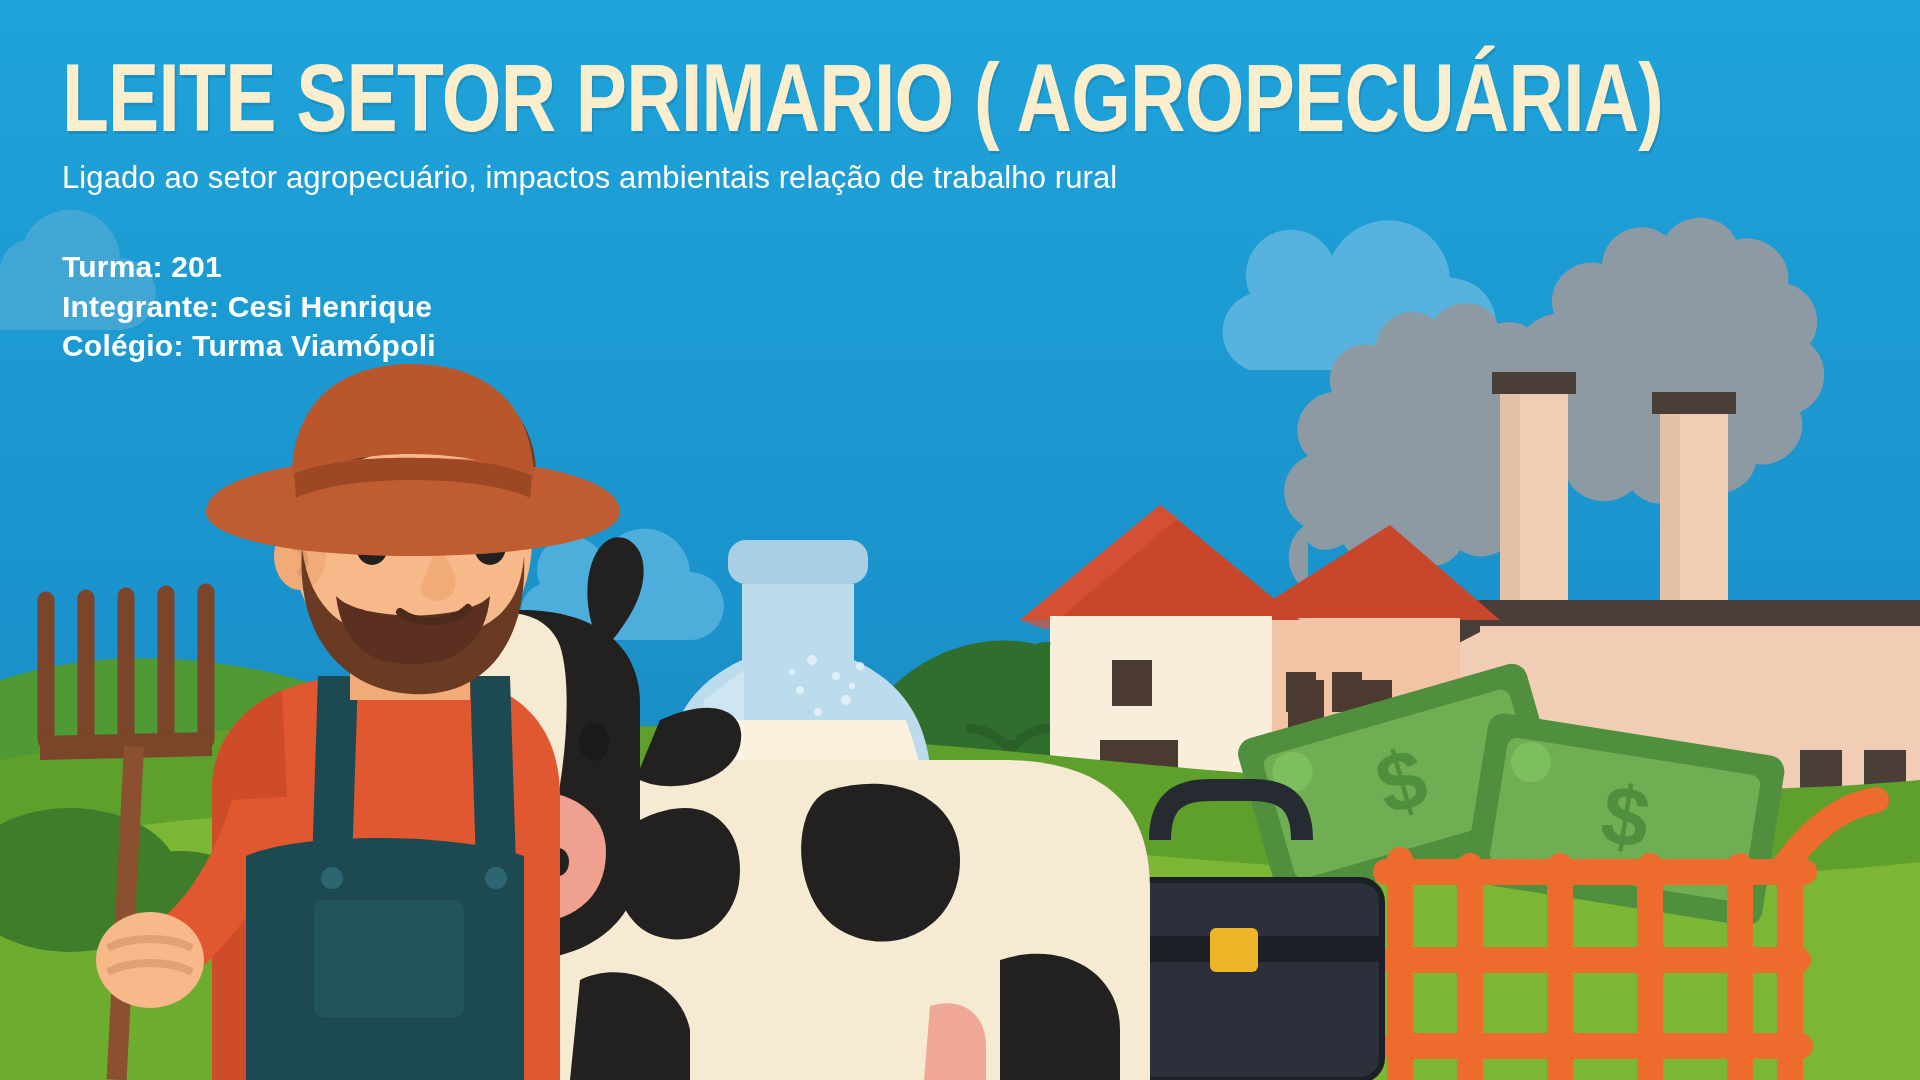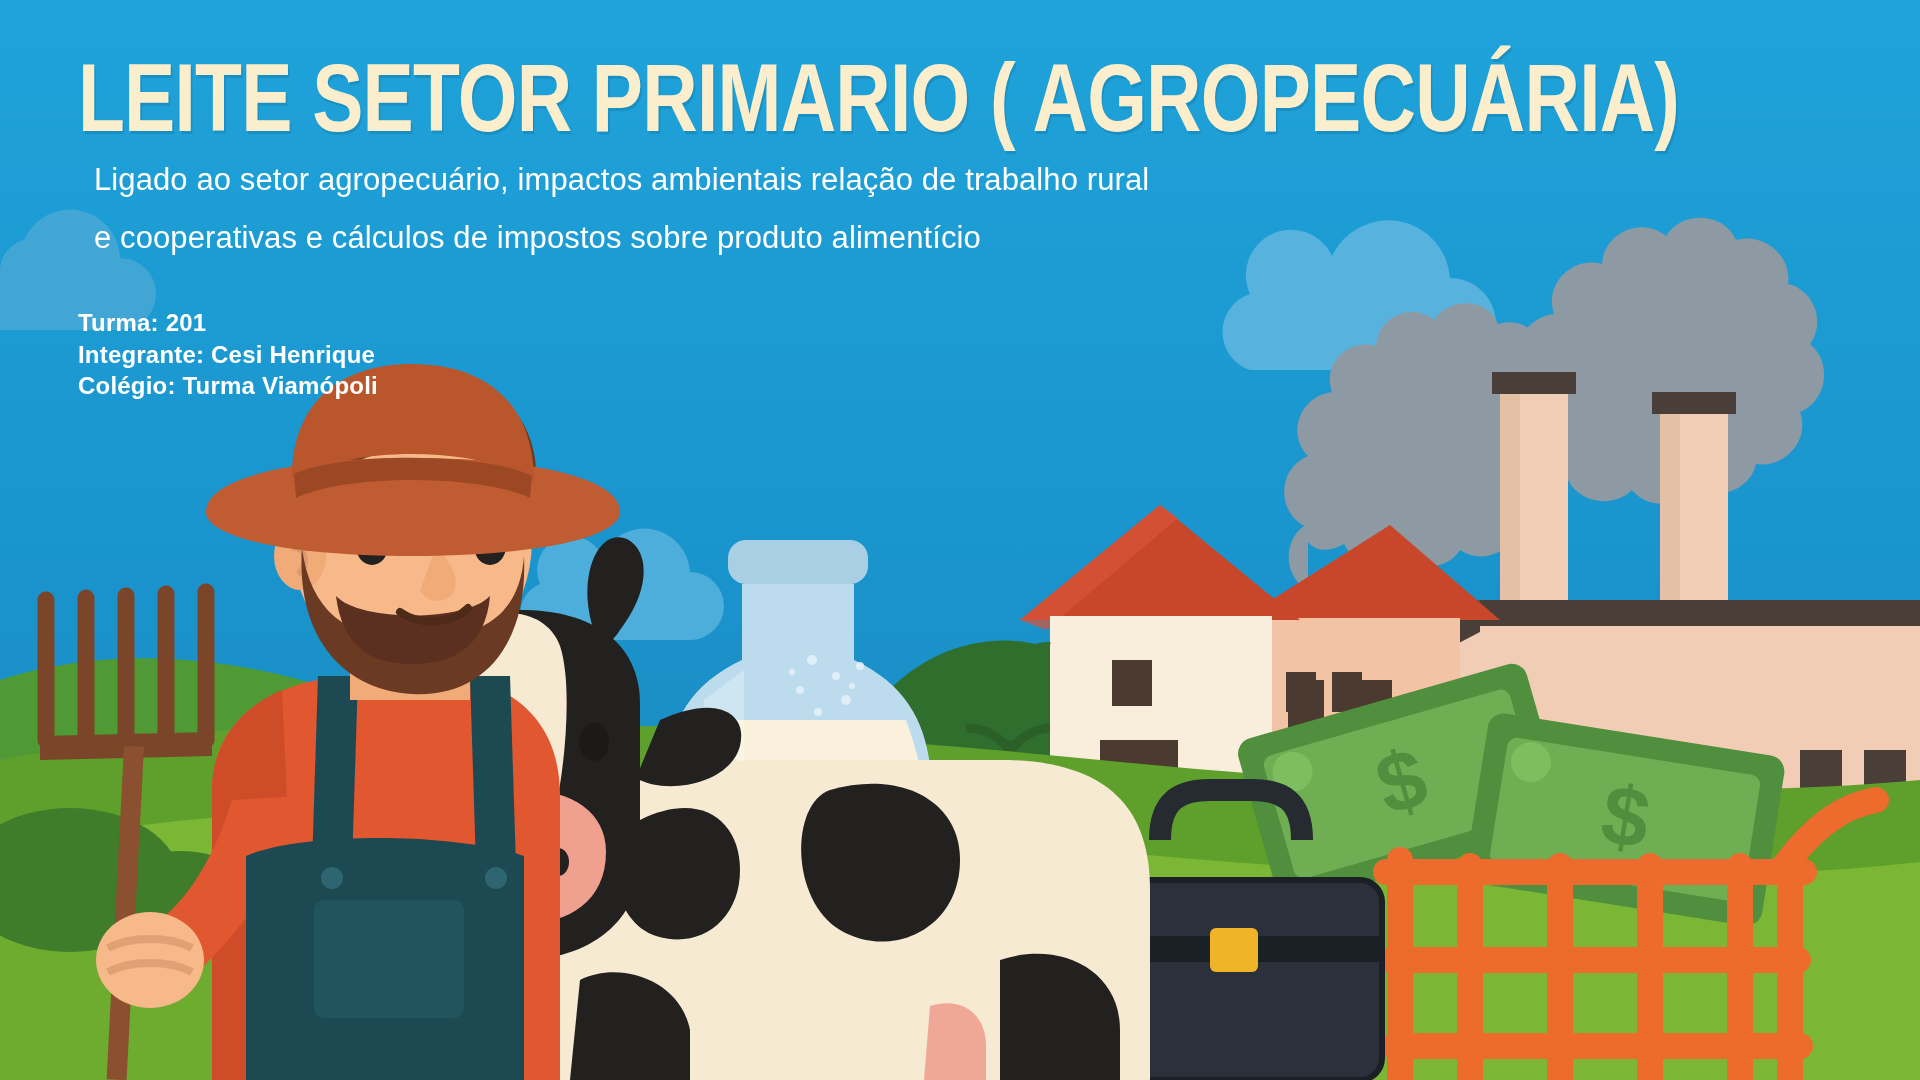--- a/index.html
+++ b/index.html
@@ -7,36 +7,36 @@
   *{box-sizing:border-box;}
   #slide{
     position:relative;width:1920px;height:1080px;overflow:hidden;
     background:linear-gradient(180deg,#1b9ad4 0%,#1a92cb 45%,#1f86b8 100%);
     font-family:"Liberation Sans", sans-serif;
   }
   .layer{position:absolute;left:0;top:0;width:100%;height:100%;}
   svg.layer{display:block;}
 
   
-  #textblock{position:absolute;left:78px;top:52px;width:1320px;z-index:60;}
+  #textblock{position:absolute;left:62px;top:52px;width:1320px;z-index:60;}
   #title{
     font-family:"Liberation Sans", sans-serif;
     font-weight:700;font-size:96px;line-height:0.95;
     color:#faeecd;letter-spacing:-1px;
     transform:scaleX(0.80);transform-origin:left center;
     white-space:nowrap;margin:0 0 14px 0;
     text-shadow:2px 3px 0 rgba(0,0,0,.10);
   }
   .sub{
     font-size:31px;line-height:1.35;color:#ffffff;font-weight:400;
-    margin:16px;letter-spacing:.1px;
+    margin:0;letter-spacing:.1px;
   }
   #meta{margin-top:48px;}
   .meta-line{
-    font-size:24px;line-height:1.32;color:#ffffff;font-weight:700;
+    font-size:30px;line-height:1.32;color:#ffffff;font-weight:700;
     letter-spacing:.2px;
   }
 </style>
 </head>
 <body>
 
 <div id="slide">
 
   <svg class="layer" viewBox="0 0 1920 1080" preserveAspectRatio="none">
     <defs>
@@ -332,21 +332,20 @@
         <path d="M292 478 C292 406 336 364 412 364 C490 364 534 408 534 480
                  C496 462 460 454 412 454 C366 454 330 462 292 478 Z" fill="#b9562c"></path>
         <path d="M294 474 C340 452 486 452 532 476 L530 498 C480 474 344 474 296 498 Z" fill="#9d4825"></path>
       </g>
     </g>
   </svg>
 
   <div id="textblock">
     <div id="title">LEITE SETOR PRIMARIO ( AGROPECUÁRIA)</div>
     <p class="sub">Ligado ao setor agropecuário, impactos ambientais relação de trabalho rural</p>
-    <p class="sub">e cooperativas e cálculos de impostos sobre produto alimentício</p>
     <div id="meta">
       <div class="meta-line">Turma: 201</div>
       <div class="meta-line">Integrante: Cesi Henrique</div>
       <div class="meta-line">Colégio: Turma Viamópoli</div>
     </div>
   </div>
 
 </div>
 
 </body></html>

